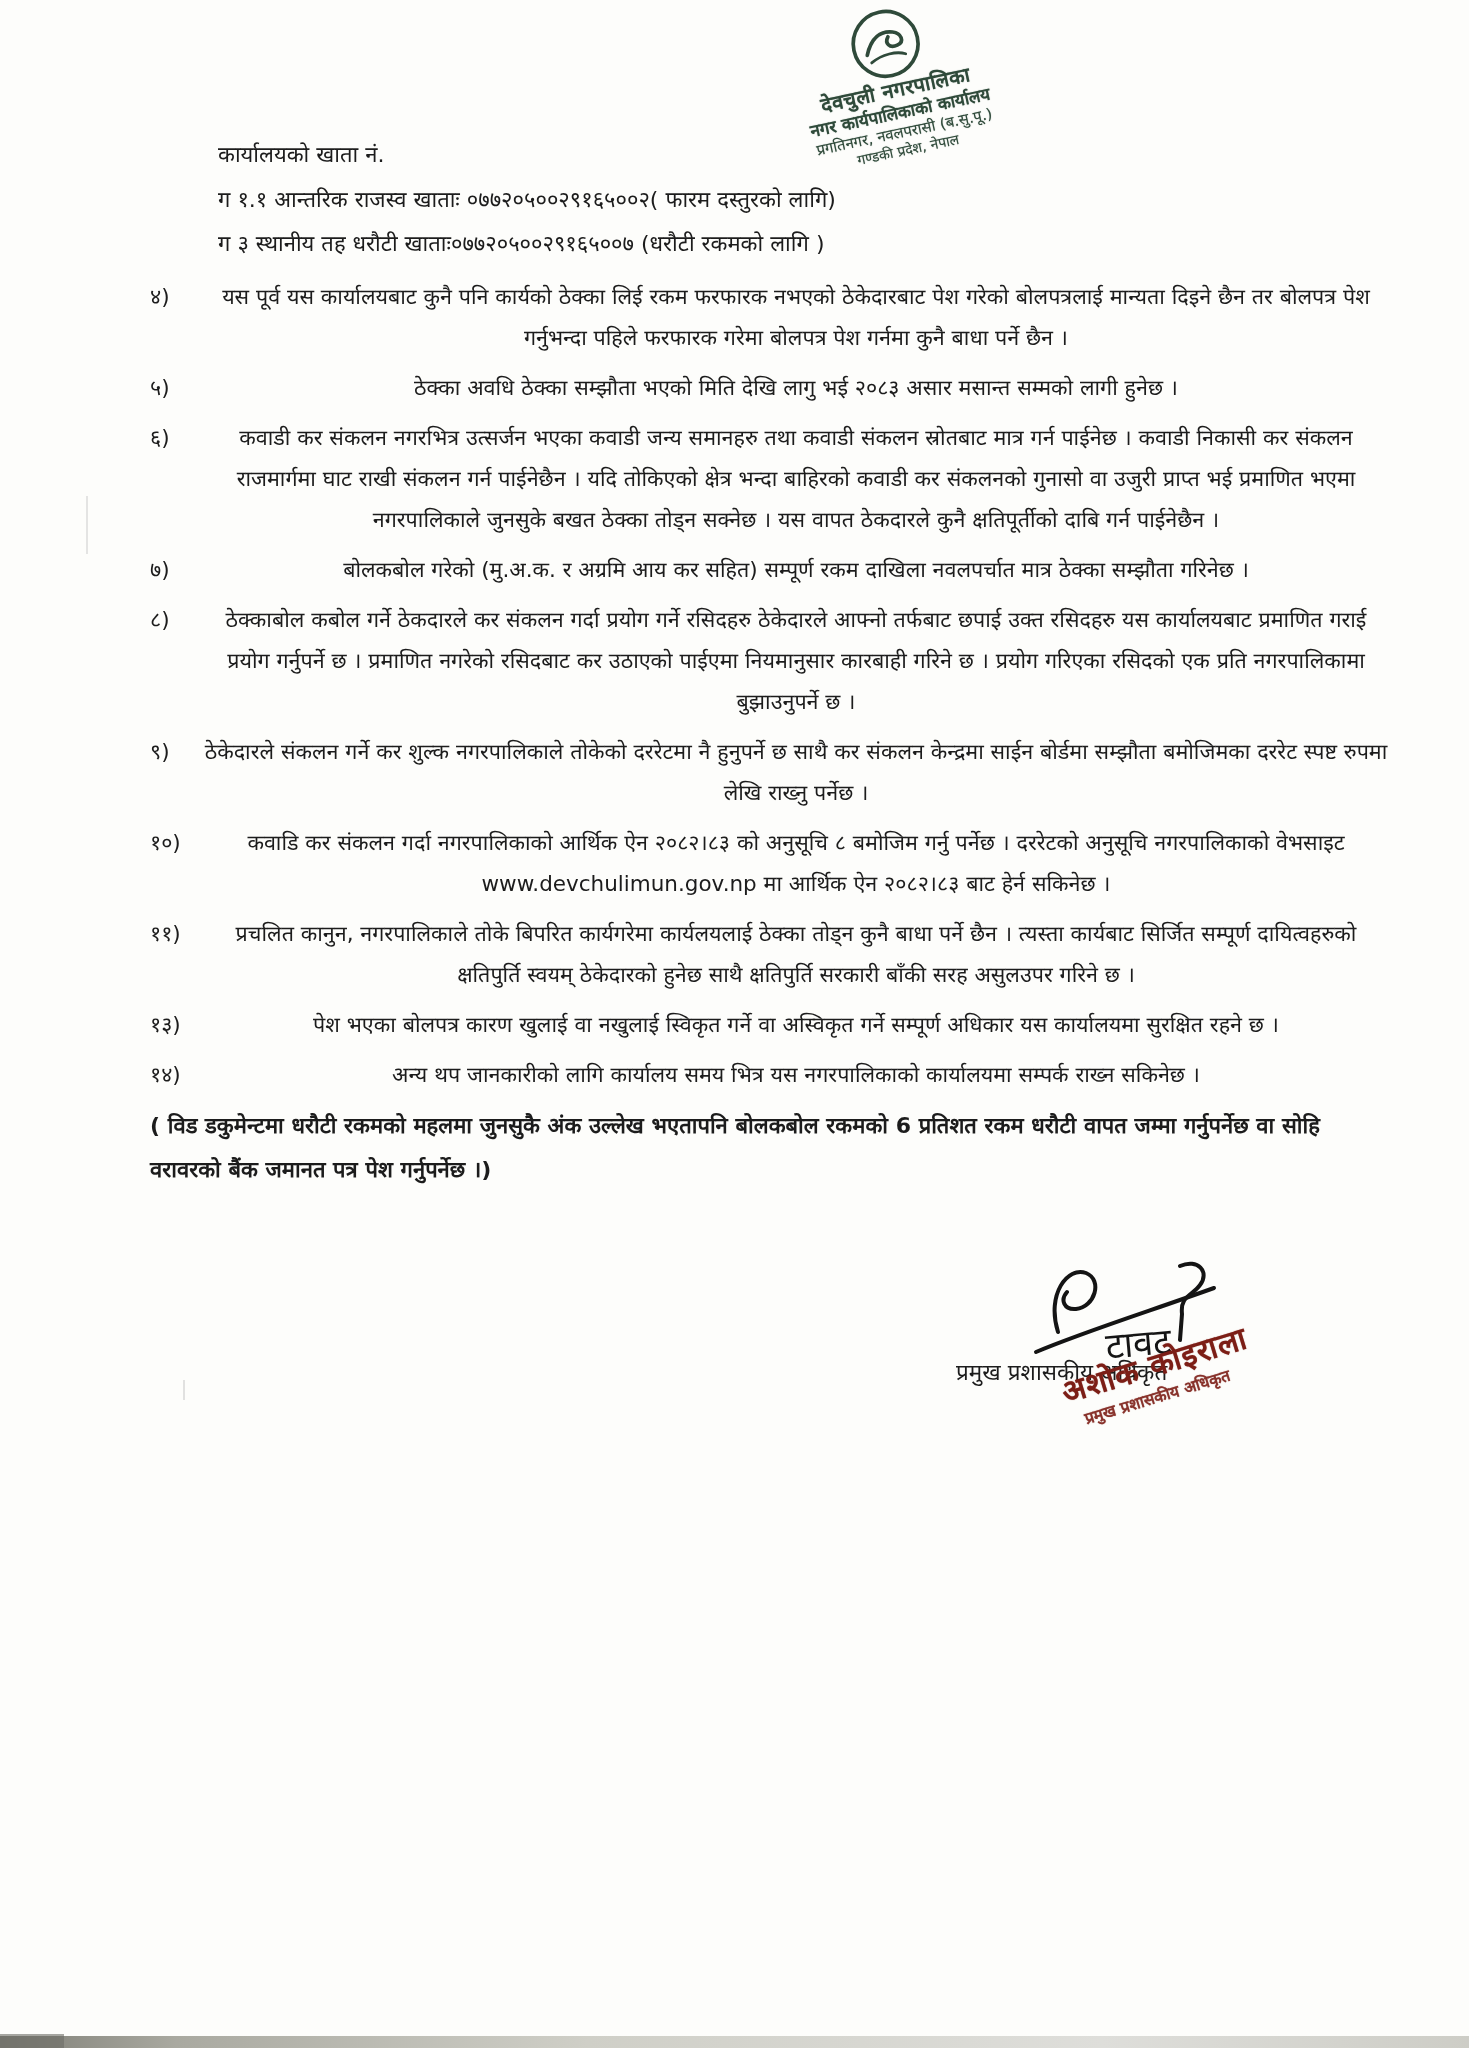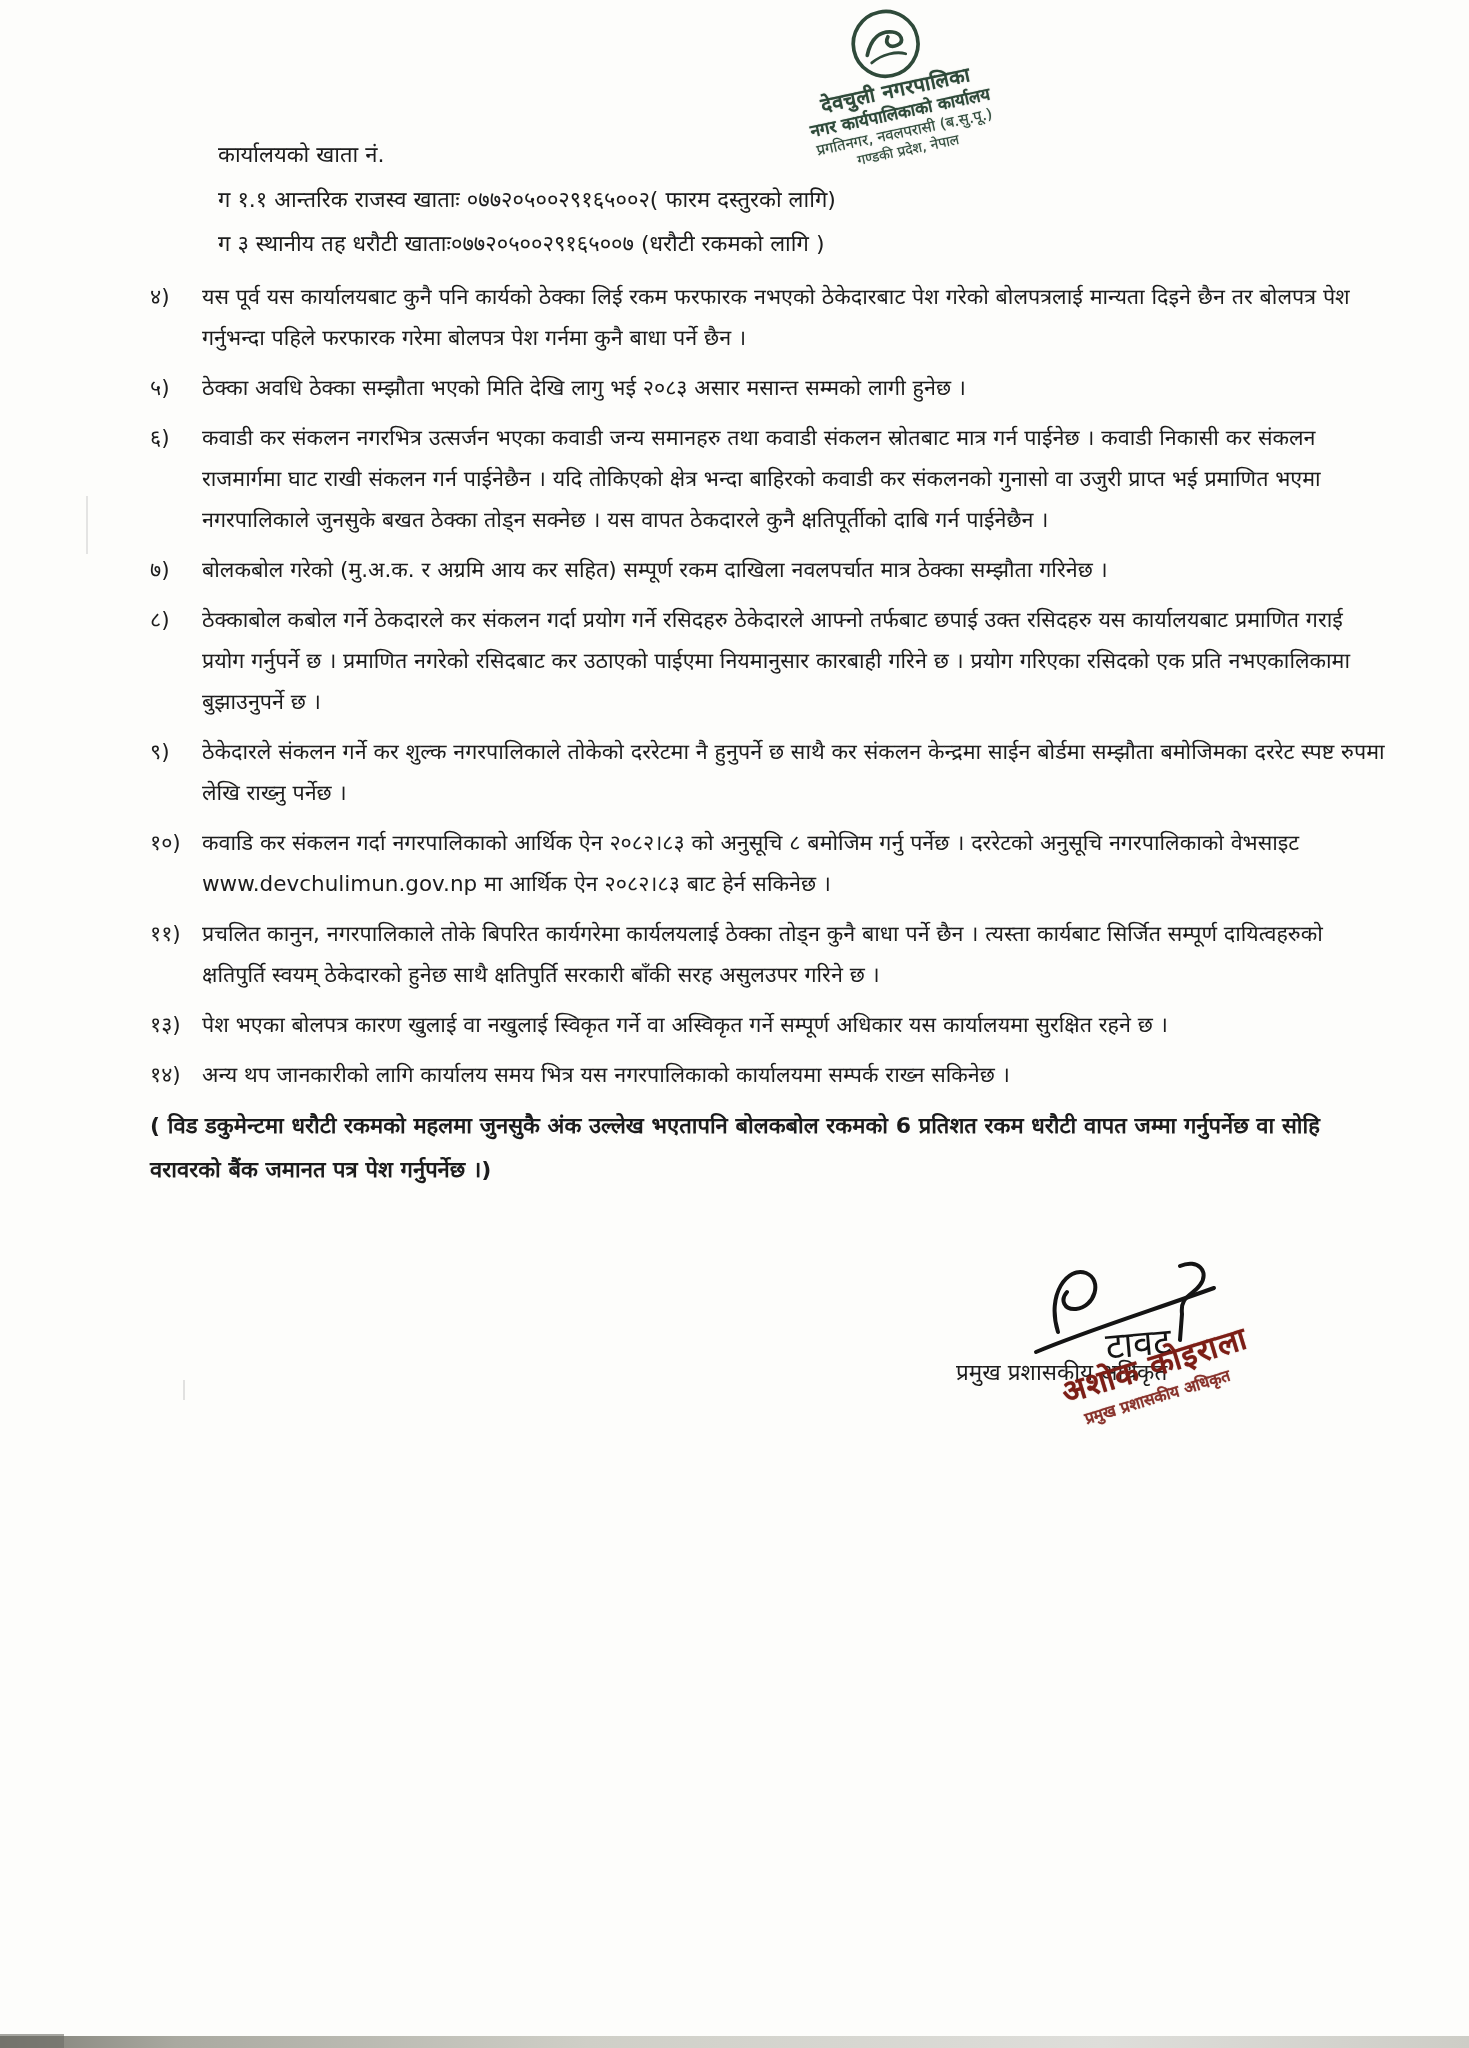--- a/index.html
+++ b/index.html
@@ -24,21 +24,21 @@
   .seal .s3{font-size:15px;}
   .seal .s4{font-size:14px;}
   
   .content{position:absolute;left:150px;top:132px;width:1242px;}
   .acct{margin-left:68px;}
   .acct-title{font-size:22px;line-height:46px;}
   .acct-line{font-size:22px;line-height:44px;}
   .items{margin-top:10px;}
   .item{display:flex;align-items:flex-start;margin-bottom:9px;font-size:21.5px;line-height:41px;}
   .item .num{flex:0 0 52px;}
-  .item .text{flex:1;padding-right:2px;}
+  .item .text{flex:1;padding-right:2px;text-align:center;}
   .closing{
     font-weight:bold;font-size:22px;line-height:44px;margin-top:4px;width:1210px;
   }
   
   .sig-scribble{position:absolute;left:1028px;top:1252px;width:195px;height:115px;}
   .sig-title{position:absolute;left:956px;top:1356px;font-size:22.5px;color:#1c1c1c;}
   .stamp{
     position:absolute;left:1056px;top:1372px;width:280px;
     transform:rotate(-17deg);transform-origin:left top;
     color:#7c1e16;text-shadow:0 0 1px rgba(124,30,22,.6);
@@ -90,21 +90,21 @@
       <div class="item">
           <div class="num">६)</div>
           <div class="text">कवाडी कर संकलन नगरभित्र उत्सर्जन भएका कवाडी जन्य समानहरु तथा  कवाडी संकलन स्रोतबाट मात्र गर्न पाईनेछ । कवाडी निकासी कर संकलन राजमार्गमा घाट राखी संकलन गर्न पाईनेछैन । यदि तोकिएको क्षेत्र भन्दा बाहिरको कवाडी कर संकलनको गुनासो वा उजुरी प्राप्त भई प्रमाणित भएमा नगरपालिकाले जुनसुके बखत ठेक्का तोड्न सक्नेछ । यस वापत ठेकदारले कुनै क्षतिपूर्तीको दाबि गर्न पाईनेछैन ।</div>
         </div>
       <div class="item">
           <div class="num">७)</div>
           <div class="text">बोलकबोल गरेको (मु.अ.क. र अग्रमि आय कर सहित) सम्पूर्ण रकम दाखिला नवलपर्चात मात्र ठेक्का सम्झौता  गरिनेछ ।</div>
         </div>
       <div class="item">
           <div class="num">८)</div>
-          <div class="text">ठेक्काबोल कबोल गर्ने ठेकदारले कर संकलन गर्दा प्रयोग गर्ने रसिदहरु ठेकेदारले आफ्नो तर्फबाट छपाई उक्त रसिदहरु यस कार्यालयबाट प्रमाणित गराई प्रयोग गर्नुपर्ने छ । प्रमाणित नगरेको रसिदबाट कर उठाएको पाईएमा नियमानुसार कारबाही गरिने छ । प्रयोग गरिएका रसिदको एक प्रति नभएकालिकामा बुझाउनुपर्ने छ ।</div>
+          <div class="text">ठेक्काबोल कबोल गर्ने ठेकदारले कर संकलन गर्दा प्रयोग गर्ने रसिदहरु ठेकेदारले आफ्नो तर्फबाट छपाई उक्त रसिदहरु यस कार्यालयबाट प्रमाणित गराई प्रयोग गर्नुपर्ने छ । प्रमाणित नगरेको रसिदबाट कर उठाएको पाईएमा नियमानुसार कारबाही गरिने छ । प्रयोग गरिएका रसिदको एक प्रति नगरपालिकामा बुझाउनुपर्ने छ ।</div>
         </div>
       <div class="item">
           <div class="num">९)</div>
           <div class="text">ठेकेदारले संकलन गर्ने कर शुल्क नगरपालिकाले तोकेको दररेटमा  नै हुनुपर्ने छ साथै कर संकलन केन्द्रमा साईन बोर्डमा सम्झौता बमोजिमका दररेट स्पष्ट रुपमा लेखि राख्नु पर्नेछ ।</div>
         </div>
       <div class="item">
           <div class="num">१०)</div>
           <div class="text">कवाडि कर संकलन गर्दा नगरपालिकाको आर्थिक ऐन २०८२।८३ को अनुसूचि ८ बमोजिम गर्नु पर्नेछ । दररेटको अनुसूचि नगरपालिकाको वेभसाइट www.devchulimun.gov.np मा आर्थिक ऐन २०८२।८३ बाट हेर्न सकिनेछ ।</div>
         </div>
       <div class="item">

